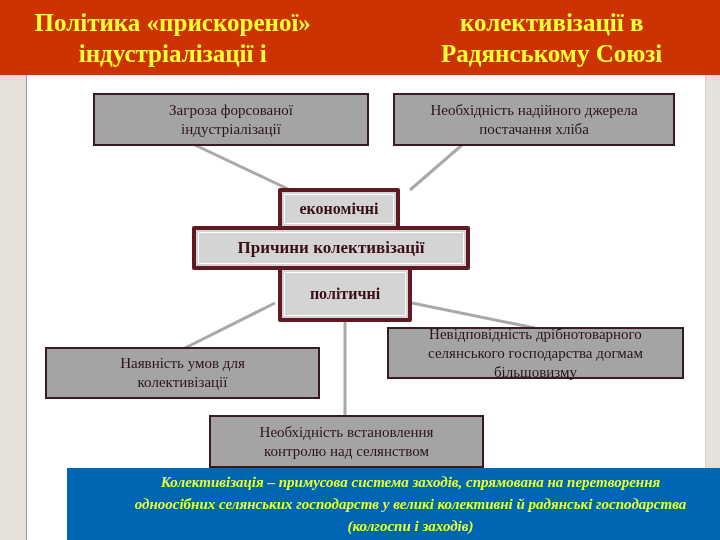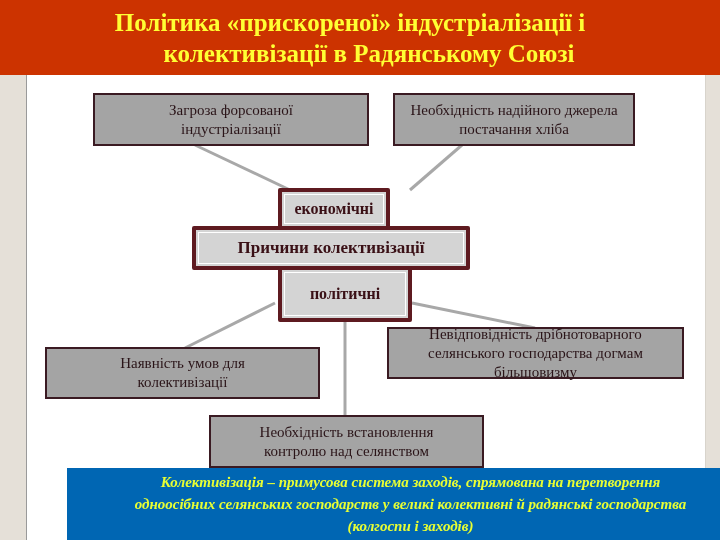--- a/index.html
+++ b/index.html
@@ -4,21 +4,21 @@
   <style>
     html, body { margin: 0; padding: 0; }
     body {
       width: 720px; height: 540px; position: relative; overflow: hidden;
       background: #e5e0d8;
       font-family: "Liberation Serif", "DejaVu Serif", serif;
     }
     .title-bar {
       position: absolute; left: 0; top: 0; width: 720px; height: 75px;
       background: #cc3300;
-      display: flex; flex-direction: column; align-items: center; justify-content: center;
+      display: flex; flex-direction: row; align-items: center; justify-content: center;
       color: #ffff33; font-weight: bold; font-size: 25px; line-height: 31px;
       text-align: center;
     }
     .title-bar .t1 { margin-left: -20px; }
     .title-bar .t2 { margin-left: 18px; }
     .slide {
       position: absolute; left: 26px; top: 75px; width: 678px; height: 465px;
       background: #ffffff;
       border-left: 1px solid #9a9a9a;
       border-right: 1px solid #d8d4cc;
@@ -66,28 +66,28 @@
   </g>
 </svg>
 
 <div class="box" style="left:58px; top:93px; width:276px; height:53px;margin-left:35px;">
   <div>
     <div>Загроза форсованої</div>
     <div>індустріалізації</div>
   </div>
 </div>
 
-<div class="box" style="left:393px; top:93px; width:242px; height:53px;">
+<div class="box" style="left:393px; top:93px; width:282px; height:53px;">
   <div>
     <div>Необхідність надійного джерела</div>
     <div>постачання хліба</div>
   </div>
 </div>
 
-<div class="cbox" style="left:278px; top:188px; width:112px; height:42px;">
+<div class="cbox" style="left:278px; top:188px; width:122px; height:42px;">
   <span>економічні</span>
 </div>
 
 <div class="cbox" style="left:192px; top:226px; width:278px; height:44px; font-size:17px;">
   <span>Причини колективізації</span>
 </div>
 
 <div class="cbox" style="left:278px; top:266px; width:134px; height:56px;">
   <span>політичні</span>
 </div>

